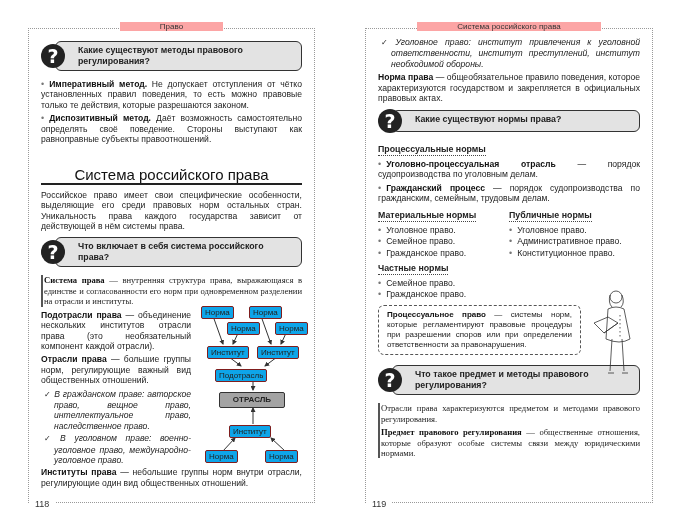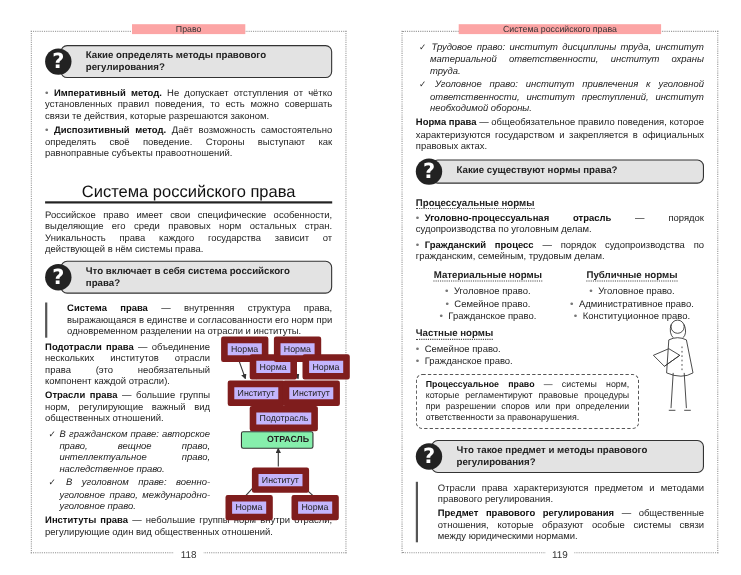--- a/index.html
+++ b/index.html
@@ -2,54 +2,54 @@
 <html><head>
 <meta charset="utf-8">
 <style>
   html,body{margin:0;padding:0;background:#fff;}
   body{width:674px;height:523px;position:relative;overflow:hidden;font-family:"Liberation Sans",sans-serif;color:#222;}
   .page{position:absolute;top:28px;height:475px;border:1px dotted #999;box-sizing:border-box;}
   #page-left{left:28px;width:287px;}
   #page-right{left:365px;width:288px;}
   .running-head{position:absolute;top:-7px;left:0;right:0;text-align:center;font-size:8px;color:#333;}
   .running-head span{background:#fca5a5;padding:0 40px;}
-  .page-num{position:absolute;bottom:-7px;left:0;right:0;text-align:center;font-size:9px;color:#333;}
+  .page-num{position:absolute;bottom:-7px;left:0;right:0;font-size:9px;color:#333;}
   .page-num span{background:#fff;padding:0 6px;}
   .content{position:absolute;left:12px;right:12px;top:10px;font-size:8.6px;line-height:10.4px;}
   p{margin:0 0 3px 0;text-align:justify;}
   .q-box{position:relative;margin:0 0 8px 0;height:auto;}
   .q-bubble{margin-left:14px;background:#e3e3e3;border:1.5px solid #333;border-radius:6px;padding:3px 8px 3px 22px;font-weight:bold;font-size:8.8px;line-height:11px;min-height:14px;}
   .q-icon{position:absolute;left:0;top:50%;transform:translateY(-50%);width:24px;height:24px;border-radius:50%;background:#222;color:#fff;font-weight:bold;font-size:19px;line-height:24px;text-align:center;font-family:"DejaVu Sans",sans-serif;}
   .bullet::before{content:"•";color:#777;margin-right:5px;font-size:9px;}
   .check{padding-left:13px;text-indent:-10px;font-style:italic;margin:0 0 2px 0;}
   .check::before{content:"✓";font-style:normal;margin-right:3px;font-size:8px;}
   b{font-weight:bold;color:#111;}
   .section-title{font-size:15px;text-align:center;border-bottom:2px solid #222;padding-bottom:2px;margin:20px 0 5px 0;color:#111;}
-  .def-bar{border-left:2px solid #555;padding-left:18px;}
+  .def-bar{border-left:2px solid #555;padding-left:1px;font-family:Liberation Serif, serif;}
   .sub-head{font-weight:bold;display:inline-block;border-bottom:1px dotted #444;margin:4px 0 3px 0;font-size:8.8px;}
   .list-item{margin:0 0 1px 0;}
   .note-box{border:1px dashed #555;border-radius:6px;padding:4px 8px;margin:6px 0 10px 0;width:185px;}
-  .cols{display:flex;text-align:center;}
+  .cols{display:flex;}
   .col{flex:1;}
   
   #diagram{position:absolute;left:170px;top:277px;width:120px;height:160px;}
-  .dbox{position:absolute;border:6px solid #7f1d1d;border-radius:2px;background:#c4b5fd;font-size:8px;line-height:11px;padding:0 3px;text-align:center;}
-  .dbox.main{background:#86efac;font-weight:bold;border:1.5px solid #333;text-align:right;}
+  .dbox{position:absolute;border:1px solid #7f1d1d;border-radius:2px;background:#0ea5e9;font-size:8px;line-height:11px;padding:0 3px;text-align:center;}
+  .dbox.main{background:#a3a3a3;font-weight:bold;border:1.5px solid #333;}
 </style>
 </head>
 <body>
 
 <div class="page" id="page-left">
   <div class="running-head"><span>Право</span></div>
   <div class="content">
     <div class="q-box" style="margin-top:2px">
       <span class="q-icon">?</span>
-      <div class="q-bubble">Какие определять методы правового регулирования?</div>
+      <div class="q-bubble">Какие существуют методы правового регулирования?</div>
     </div>
-    <p class="bullet"><b>Императивный метод.</b><span> Не допускает отступления от чётко установленных правил поведения, то есть можно совершать связи те действия, которые разрешаются законом.</span></p>
+    <p class="bullet"><b>Императивный метод.</b><span> Не допускает отступления от чётко установленных правил поведения, то есть можно правовые только те действия, которые разрешаются законом.</span></p>
     <p class="bullet"><b>Диспозитивный метод.</b><span> Даёт возможность самостоятельно определять своё поведение. Стороны выступают как равноправные субъекты правоотношений.</span></p>
 
     <div class="section-title" style="margin-top:26px">Система российского права</div>
     <p>Российское право имеет свои специфические особенности, выделяющие его среди правовых норм остальных стран. Уникальность права каждого государства зависит от действующей в нём системы права.</p>
 
     <div class="q-box" style="margin-top:6px">
       <span class="q-icon">?</span>
       <div class="q-bubble">Что включает в себя система российского права?</div>
     </div>
     <p class="def-bar"><b>Система права</b><span> — внутренняя структура права, выражающаяся в единстве и согласованности его норм при одновременном разделении на отрасли и институты.</span></p>
@@ -79,34 +79,33 @@
       <line x1="54" y1="118" x2="54" y2="102" stroke="#333" marker-end="url(#ah)"></line>
       <line x1="24" y1="145" x2="36" y2="132" stroke="#333" marker-end="url(#ah)"></line>
       <line x1="86" y1="145" x2="72" y2="132" stroke="#333" marker-end="url(#ah)"></line>
     </svg>
     <div class="dbox" style="left:2px;top:0px">Норма</div>
     <div class="dbox" style="left:28px;top:16px">Норма</div>
     <div class="dbox" style="left:50px;top:0px">Норма</div>
     <div class="dbox" style="left:76px;top:16px">Норма</div>
     <div class="dbox" style="left:8px;top:40px">Институт</div>
     <div class="dbox" style="left:58px;top:40px">Институт</div>
-    <div class="dbox" style="left:28px;top:63px">Подотрасль</div>
+    <div class="dbox" style="left:16px;top:63px">Подотрасль</div>
     <div class="dbox main" style="left:20px;top:86px;width:58px;height:14px;line-height:14px">ОТРАСЛЬ</div>
     <div class="dbox" style="left:30px;top:119px">Институт</div>
     <div class="dbox" style="left:6px;top:144px">Норма</div>
     <div class="dbox" style="left:66px;top:144px">Норма</div>
   </div>
 
   <div class="page-num"><span>118</span></div>
 </div>
 
 <div class="page" id="page-right">
   <div class="running-head"><span>Система российского права</span></div>
   <div class="content" style="top:8px">
-    <p class="check">Трудовое право: институт дисциплины труда, институт материальной ответственности, институт охраны труда.</p>
     <p class="check">Уголовное право: институт привлечения к уголовной ответственности, институт преступлений, институт необходимой обороны.</p>
     <p style="margin-top:3px"><b>Норма права</b><span> — общеобязательное правило поведения, которое характеризуются государством и закрепляется в официальных правовых актах.</span></p>
 
     <div class="q-box" style="margin-top:7px">
       <span class="q-icon">?</span>
       <div class="q-bubble">Какие существуют нормы права?</div>
     </div>
 
     <div class="sub-head">Процессуальные нормы</div>
     <p class="bullet"><b>Уголовно-процессуальная отрасль</b><span> — порядок судопроизводства по уголовным делам.</span></p>

